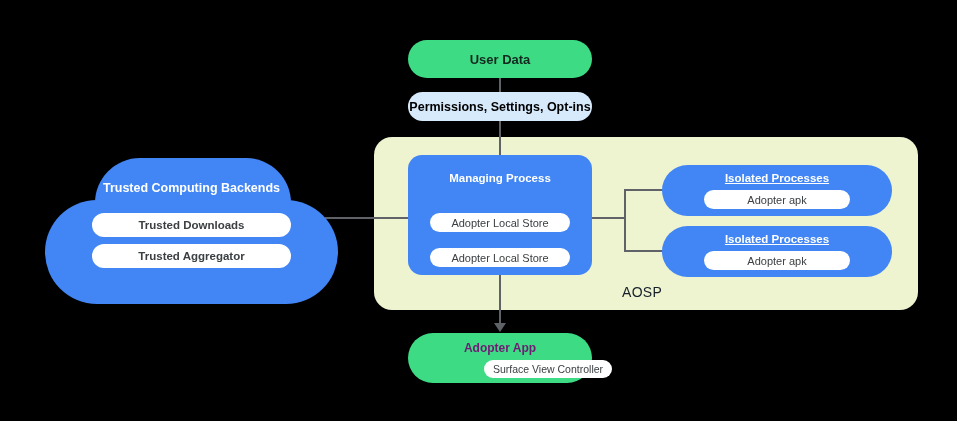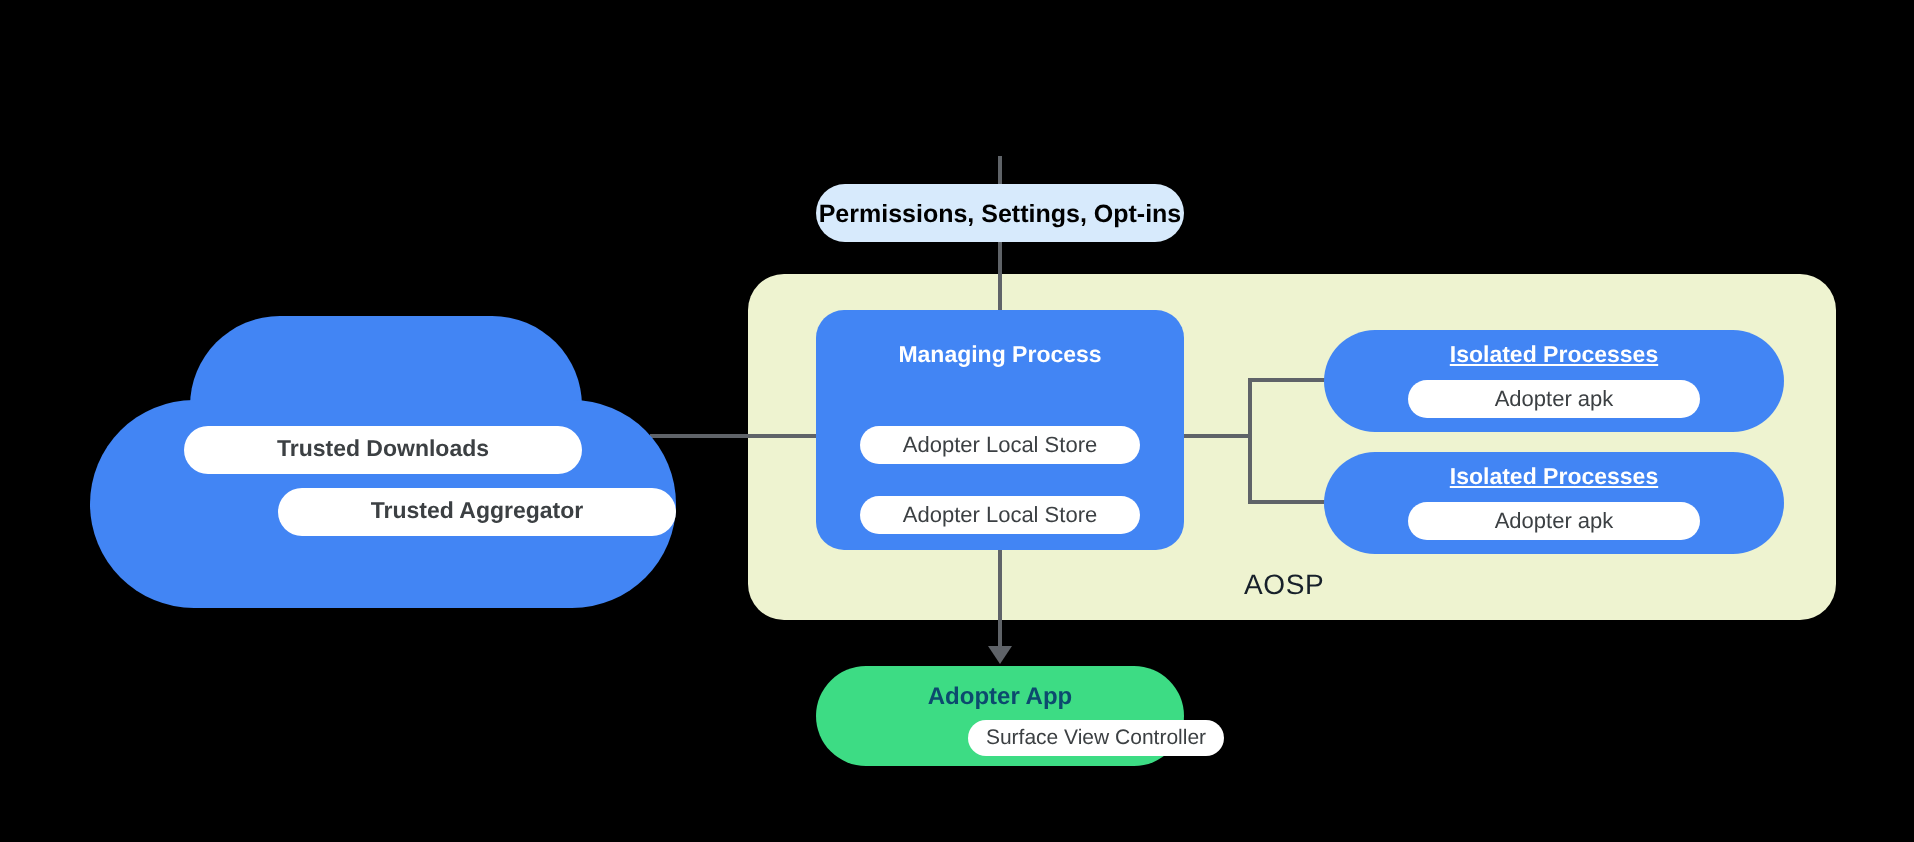--- a/index.html
+++ b/index.html
@@ -193,41 +193,41 @@
     width: 199px;
     height: 24px;
     background: #ffffff;
     border-radius: 12px;
     font-size: 11.5px;
     color: #3c4043;
     z-index: 2;
     font-weight: bold;
   }
   #cloud-pill-1 { top: 55px; }
-  #cloud-pill-2 { top: 86px; margin-left: 47px; }
+  #cloud-pill-2 { top: 86px; }
   #cloud-pill-3 { top: 117px; }
 
   
   #adopter-app-box {
     left: 408px;
     top: 333px;
     width: 184px;
     height: 50px;
     background: #3ddc84;
     border-radius: 25px;
   }
   #adopter-app-title {
     position: absolute;
     left: 0;
     top: 8px;
     width: 100%;
     text-align: center;
     font-size: 12px;
     font-weight: bold;
-    color: #0c4a6e;
+    color: #701a75;
   }
   #adopter-app-pill {
     position: absolute;
     left: 28px;
     top: 27px;
     width: 128px;
     height: 18px;
     background: #ffffff;
     border-radius: 9px;
     font-size: 10.5px;
@@ -250,20 +250,23 @@
   <div class="abs conn conn-h" style="left:325px; top:217px; width:83px;"></div>
 
   <div class="abs conn conn-h" style="left:592px; top:217px; width:33px;"></div>
   <div class="abs conn conn-v" style="left:624px; top:189px; height:62px;"></div>
   <div class="abs conn conn-h" style="left:624px; top:189px; width:40px;"></div>
   <div class="abs conn conn-h" style="left:624px; top:250px; width:40px;"></div>
 
   <div class="abs conn conn-v" style="left:499px; top:275px; height:50px;"></div>
   <div class="abs arrowhead" style="left:494px; top:323px;"></div>
 
+  <div class="abs center-text" id="user-data-box">
+    <span>User Data</span>
+  </div>
 
   <div class="abs center-text" id="permissions-box">
     <span>Permissions,  Settings, Opt-ins</span>
   </div>
 
   <div class="abs" id="managing-process-box">
     <div id="managing-process-title">
       <div>Managing Process</div>
     </div>
     <div class="mp-pill center-text" id="mp-pill-1">
@@ -283,20 +286,21 @@
   <div class="isolated-box" id="isolated-box-2">
     <div class="isolated-title">Isolated Processes</div>
     <div class="isolated-pill center-text">
       <span>Adopter apk</span>
     </div>
   </div>
 
   <div class="abs" id="cloud">
     <div class="cloud-lobe" id="cloud-top"></div>
     <div class="cloud-lobe" id="cloud-body"></div>
+    <div id="cloud-title">Trusted Computing Backends</div>
     <div class="cloud-pill center-text" id="cloud-pill-1">
       <span>Trusted Downloads</span>
     </div>
     <div class="cloud-pill center-text" id="cloud-pill-2">
       <span>Trusted Aggregator</span>
     </div>
   </div>
 
   <div class="abs" id="adopter-app-box">
     <div id="adopter-app-title">Adopter App</div>

